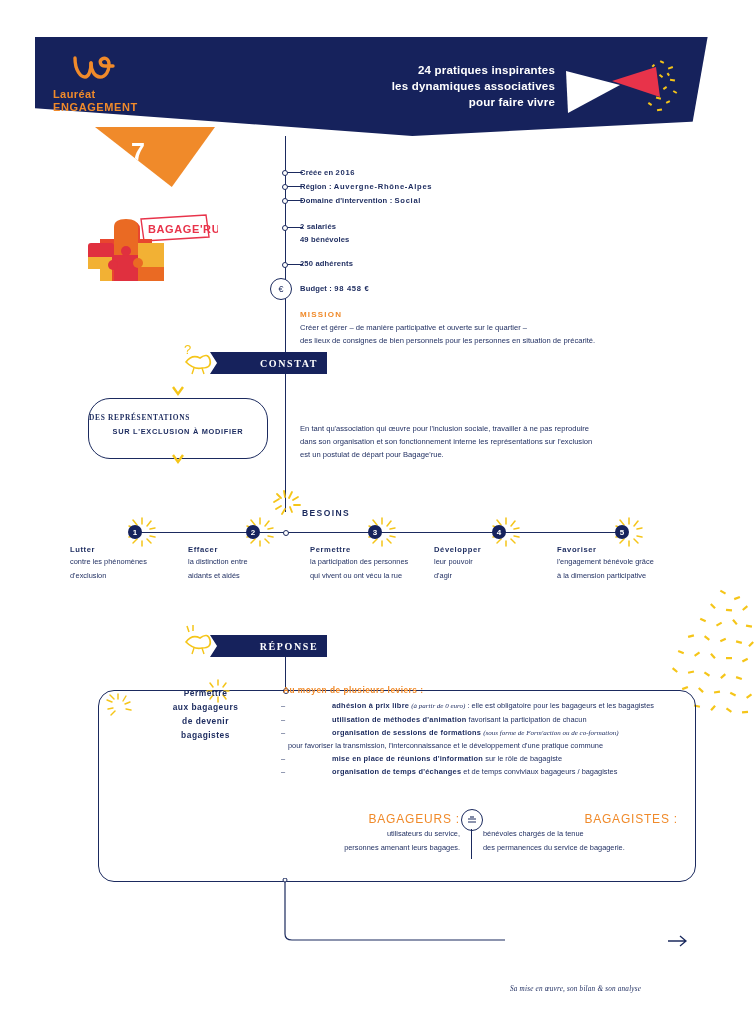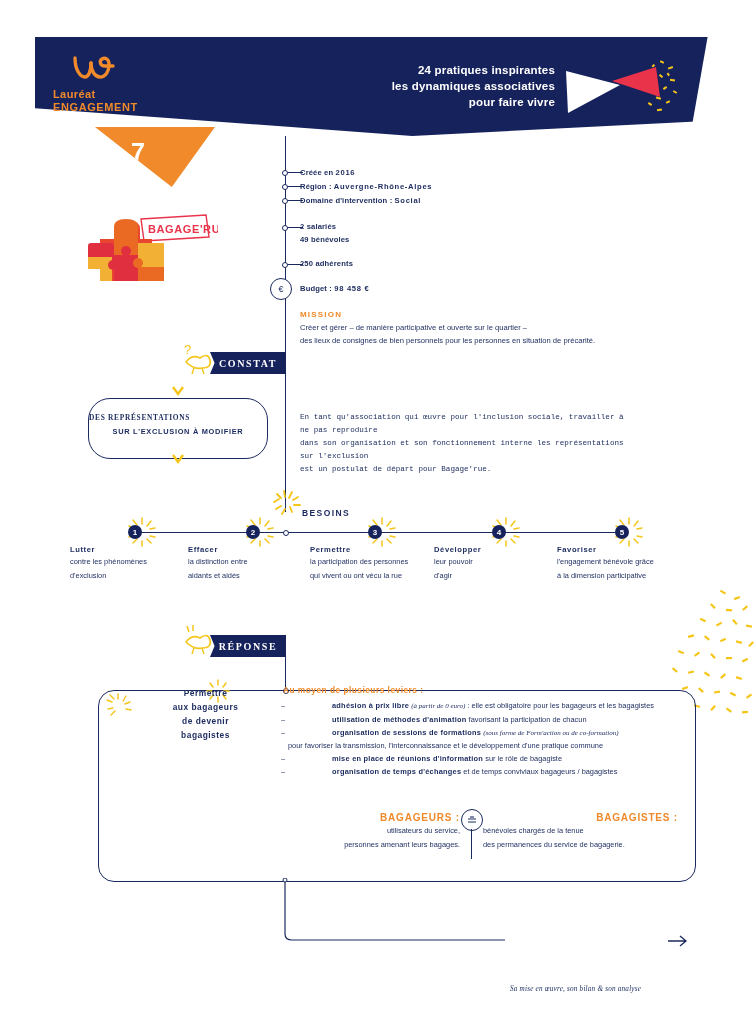--- a/index.html
+++ b/index.html
@@ -58,31 +58,31 @@
   .euro-circle{position:absolute;left:270px;top:278px;width:20px;height:20px;border:1.1px solid #1b2a5e;
     border-radius:50%;display:flex;align-items:center;justify-content:center;font-size:9px;color:#1b2a5e;background:#fff;}
 
   
   .mission-h{position:absolute;left:300px;top:310px;color:#f08a2a;font-size:8px;font-weight:bold;letter-spacing:1.2px;}
   .mission-b{position:absolute;left:300px;top:322px;width:330px;font-size:7.6px;line-height:12.5px;color:#1b2a5e;}
 
   
   .tag{position:absolute;background:#16225c;color:#fff;font-size:10px;font-weight:bold;
        letter-spacing:1.6px;display:flex;align-items:center;justify-content:center;
-       height:22px;font-family:"Liberation Serif","DejaVu Serif",serif;}
+       height:22px;font-family:"Liberation Serif","DejaVu Serif",serif;padding-left:41px;}
   .tag.constat{left:210px;top:352px;width:76px;clip-path:polygon(0 0,100% 0,100% 100%,0 100%,6% 50%);}
   .tag.reponse{left:210px;top:635px;width:76px;clip-path:polygon(0 0,100% 0,100% 100%,0 100%,6% 50%);}
 
   
   .constat-box{position:absolute;left:88px;top:398px;width:178px;height:59px;
     border:1.2px solid #1b2a5e;border-radius:22px;}
   .constat-box .l1{position:absolute;left:0;right:0;top:14px;text-align:left;font-size:7.4px;font-weight:bold;letter-spacing:.7px;font-family:Liberation Serif, serif;}
   .constat-box .l2{position:absolute;left:0;right:0;top:28px;text-align:center;font-size:7.4px;font-weight:bold;letter-spacing:.7px;}
 
-  .constat-text{position:absolute;left:300px;top:411px;width:330px;font-size:7.6px;line-height:13px;font-family:Liberation Mono, monospace;}
+  .constat-text{position:absolute;left:300px;top:422px;width:330px;font-size:7.6px;line-height:13px;}
 
   
   .besoins-label{position:absolute;left:302px;top:508px;color:#1b2a5e;font-size:8.5px;font-weight:bold;letter-spacing:1.4px;}
   .besoins-axis{position:absolute;left:135px;top:532px;width:488px;height:1.2px;background:#1b2a5e;}
   .bes-node{position:absolute;width:14px;height:14px;border-radius:50%;background:#16225c;color:#fff;
      font-size:8px;font-weight:bold;display:flex;align-items:center;justify-content:center;top:525px;}
   .bes-col{position:absolute;width:130px;text-align:left;top:545px;}
   .bes-col .t{font-size:7.6px;font-weight:bold;letter-spacing:.6px;color:#1b2a5e;}
   .bes-col .d{font-size:7.4px;line-height:11.5px;color:#1b2a5e;margin-top:2px;}
 
@@ -96,21 +96,21 @@
   .lever{font-size:7.4px;line-height:11.8px;color:#1b2a5e;margin-bottom:1.2px;position:relative;padding-left:7px;}
   .lever:before{content:"–";position:absolute;left:0;top:0;}
   .lever b{font-weight:bold;letter-spacing:.25px;padding-left:44px;}
   .lever i{font-style:italic;font-family:"Liberation Serif","DejaVu Serif",serif;font-size:7px;}
   .lever .cont{display:block;padding-left:0;}
 
   
   .defs{position:absolute;left:285px;top:812px;width:390px;}
   .def-l{position:absolute;left:0;top:0;width:175px;text-align:right;}
   .def-r{position:absolute;left:198px;top:0;width:195px;text-align:left;}
-  .def-h{font-size:10px;font-weight:bold;letter-spacing:.8px;color:#f08a2a;text-align:right;}
+  .def-h{font-size:12px;font-weight:normal;letter-spacing:.8px;color:#f08a2a;text-align:right;}
   .def-b{font-size:7.4px;line-height:11.5px;color:#1b2a5e;margin-top:2px;}
   .def-icon{position:absolute;left:176px;top:-3px;width:20px;height:20px;border:1.1px solid #1b2a5e;border-radius:50%;
     background:#fff;display:flex;align-items:center;justify-content:center;font-size:8px;}
   .def-stem{position:absolute;left:185.5px;top:17px;width:1.2px;height:30px;background:#1b2a5e;}
 
   
   .bot-path{position:absolute;left:280px;top:878px;width:400px;height:70px;}
   .footer-txt{position:absolute;left:510px;top:937px;font-size:7.2px;font-style:italic;
     font-family:"Liberation Serif","DejaVu Serif",serif;color:#1b2a5e;letter-spacing:.2px;white-space:nowrap;margin-top:48px;}
   .footer-arrow{position:absolute;left:668px;top:934px;width:22px;height:14px;}

